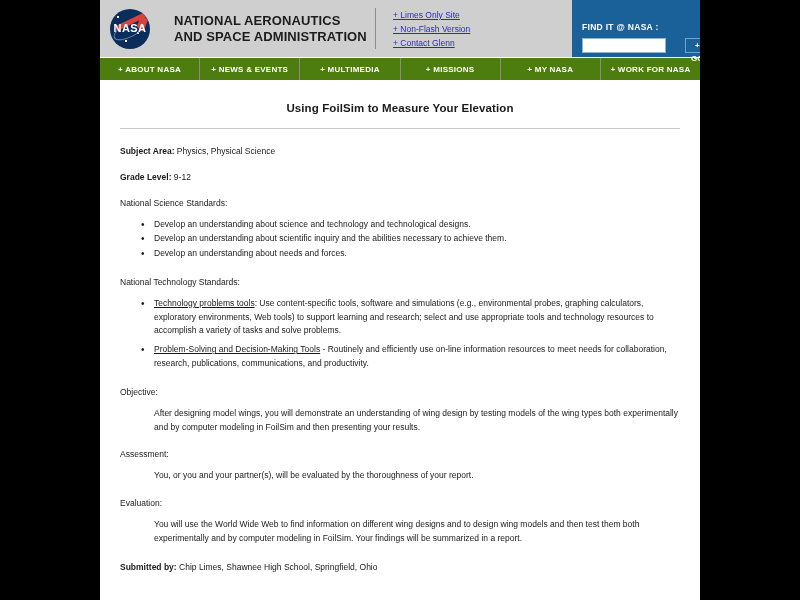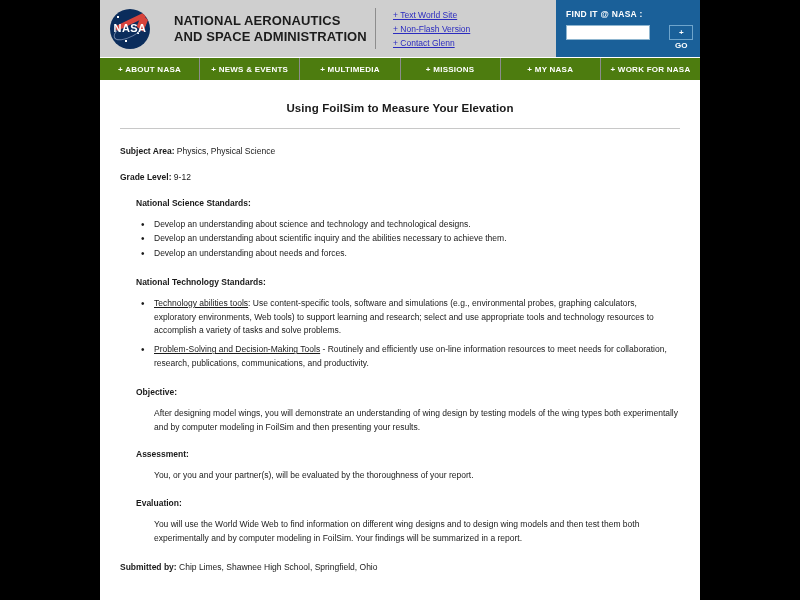--- a/index.html
+++ b/index.html
@@ -108,23 +108,23 @@
   .quick-links a {
     display: block;
     font-size: 8.5px;
     color: #2b2bbf;
     text-decoration: underline;
     line-height: 1.62;
     white-space: nowrap;
   }
 
   .find-it {
-    width: 144px;
+    width: 128px;
     background: #1a6099;
-    padding: 9px 8px 0 10px;
+    padding: 22px 8px 0 10px;
     flex: 0 0 auto;
   }
   .find-it-label {
     color: #ffffff;
     font-size: 8.5px;
     font-weight: bold;
     letter-spacing: .3px;
     margin-bottom: 6px;
   }
   .find-it-row { display: flex; align-items: stretch; gap: 19px; }
@@ -189,22 +189,22 @@
     margin: 0 0 16px 0;
   }
   .meta-line {
     font-size: 8.5px;
     margin: 0 0 14px 0;
     line-height: 1.45;
   }
   .meta-line b { font-weight: bold; }
   .section-head {
     font-size: 8.5px;
-    font-weight: bold;
-    margin: 0 0 10px 16px;
+    font-weight: normal;
+    margin: 0 0 10px 0;
   }
   ul.std-list {
     margin: 0 0 16px 0;
     padding-left: 34px;
     list-style: none;
   }
   ul.std-list li {
     font-size: 8.5px;
     line-height: 1.62;
     position: relative;
@@ -244,21 +244,21 @@
       </div>
       <div class="agency-name">
         <span>NATIONAL AERONAUTICS</span>
         <span>AND SPACE ADMINISTRATION</span>
       </div>
     </div>
 
     <div class="masthead-divider"></div>
 
     <div class="quick-links">
-      <a href="#">+ Text World Site</a>
+      <a href="#">+ Limes Only Site</a>
       <a href="#">+ Non-Flash Version</a>
       <a href="#">+ Contact Glenn</a>
     </div>
 
     <div class="find-it">
       <div class="find-it-label">FIND IT @ NASA :</div>
       <div class="find-it-row">
         <input class="search-input" type="text" value="" placeholder="" style="">
         <button class="go-button">+ GO</button>
       </div>
@@ -290,21 +290,21 @@
 
     <div class="section-head">National Science Standards:</div>
     <ul class="std-list">
       <li>Develop an understanding about science and technology and technological designs.</li>
       <li>Develop an understanding about scientific inquiry and the abilities necessary to achieve them.</li>
       <li>Develop an understanding about needs and forces.</li>
     </ul>
 
     <div class="section-head">National Technology Standards:</div>
     <ul class="std-list tech-list">
-      <li><u>Technology abilities tools</u><span>: Use content-specific tools, software and simulations (e.g., environmental probes, graphing calculators, exploratory environments, Web tools) to support learning and research; select and use appropriate tools and technology resources to accomplish a variety of tasks and solve problems.</span></li>
+      <li><u>Technology problems tools</u><span>: Use content-specific tools, software and simulations (e.g., environmental probes, graphing calculators, exploratory environments, Web tools) to support learning and research; select and use appropriate tools and technology resources to accomplish a variety of tasks and solve problems.</span></li>
       <li><u>Problem-Solving and Decision-Making Tools</u><span> - Routinely and efficiently use on-line information resources to meet needs for collaboration, research, publications, communications, and productivity.</span></li>
     </ul>
 
     <div class="section-head">Objective:</div>
     <p class="body-para">After designing model wings, you will demonstrate an understanding of wing design by testing models of the wing types both experimentally and by computer modeling in FoilSim and then presenting your results.</p>
 
     <div class="section-head">Assessment:</div>
     <p class="body-para">You, or you and your partner(s), will be evaluated by the thoroughness of your report.</p>
 
     <div class="section-head">Evaluation:</div>

